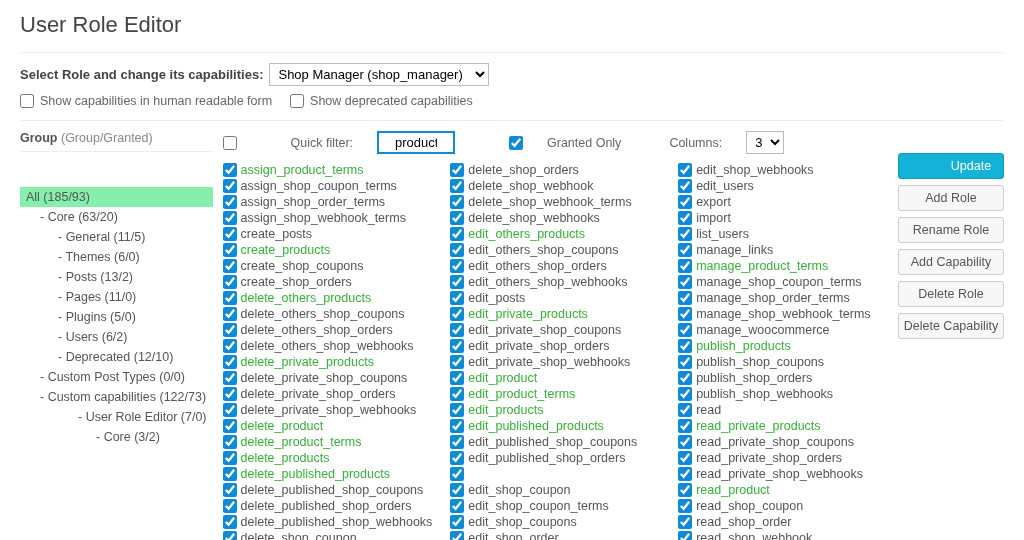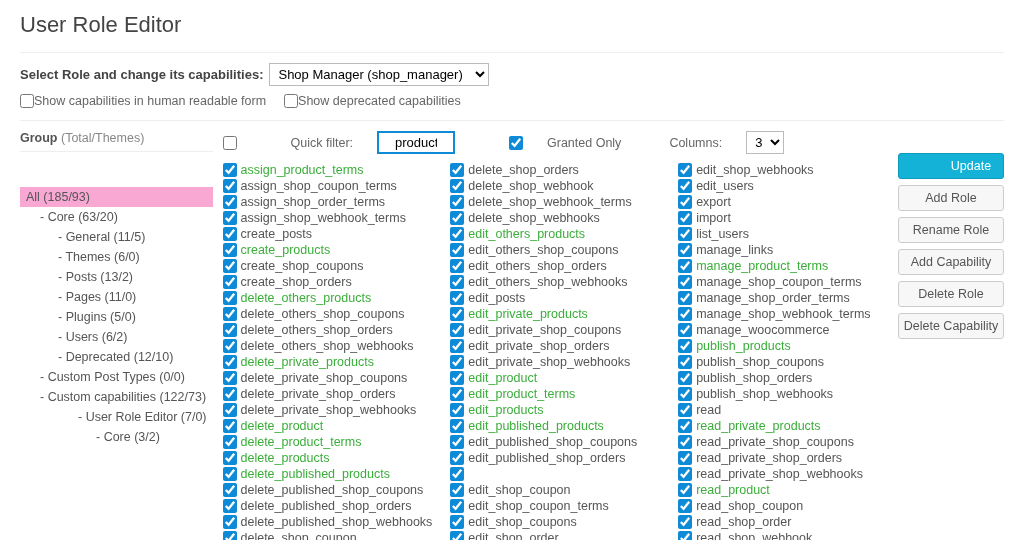--- a/index.html
+++ b/index.html
@@ -8,33 +8,33 @@
 h1 { font-size: 22px; font-weight: 400; color: #444; padding: 12px 0 10px; }
 hr.sep { border: none; border-top: 1px solid #eee; margin: 4px 0 10px; }
 .row { display: flex; align-items: center; gap: 6px; }
 .role-select-row { margin-bottom: 8px; }
 .role-select-row label { font-weight: bold; color: #444; }
 select { font-size: 13px; padding: 2px 4px; border: 1px solid #bbb; background: #fff; }
 select.role { width: 220px; }
 input[type=checkbox] { width: 14px; height: 14px; accent-color: #0f8ad6; }
 .cb-checked { accent-color: #0f8ad6; }
 .opts { display: flex; gap: 18px; margin-bottom: 12px; }
-.opts label { display: flex; align-items: center; color: #666; font-size: 12.5px; }
+.opts label { display: flex; align-items: center; gap: 6px; color: #666; font-size: 12.5px; }
 .main { display: flex; gap: 10px; }
 .sidebar { width: 235px; }
 .sidebar .hdr { font-weight: bold; font-size: 12.5px; color: #555; margin-bottom: 6px; }
 .sidebar .hdr .muted { font-weight: normal; color: #888; }
 .tree { margin-top: 4px; }
 .tree .item { padding: 3px 6px; font-size: 12.5px; color: #555; white-space: nowrap; }
 .tree .lvl1 { padding-left: 6px; }
 .tree .lvl2 { padding-left: 20px; }
 .tree .lvl3 { padding-left: 38px; }
 .tree .lvl4 { padding-left: 58px; }
 .tree .lvl5 { padding-left: 76px; }
-.tree .sel { background: #f9a8d4; margin-top: 35px; }
+.tree .sel { background: #86efac; margin-top: 35px; }
 .center { flex: 1; }
 .filter-row { display: flex; align-items: center; gap: 24px; margin-bottom: 8px; }
 .filter-row .gap { width: 6px; }
 .filter-row label { font-size: 12.5px; color: #666; }
 .filter-row input[type=text] { border: 2px solid #0f8ad6; padding: 2px 16px; font-size: 13px; width: 78px; }
 .filter-row .cols-label { margin-left: 24px; }
 .filter-row select.cols { width: 38px; }
 .caps { column-count: 3; column-gap: 18px; }
 .cap { display: flex; align-items: center; gap: 4px; padding: 1px 0; font-size: 12.5px; color: #555; break-inside: avoid; }
 .cap.hi span { color: #3aae3a; font-weight: 500; }
@@ -66,21 +66,21 @@
       <span>Show deprecated capabilities</span>
     </label>
   </div>
 
   <hr class="sep">
 
   <div class="main">
     <div class="sidebar">
       <div class="hdr">
         <span>Group</span>
-        <span class="muted">(Total/Themes)</span>
+        <span class="muted">(Group/Granted)</span>
       </div>
       <hr class="sep">
       <div class="tree" id="tree">
           <div class="item lvl1 sel">All (185/93)</div>
           <div class="item lvl2">- Core (63/20)</div>
           <div class="item lvl3">- General (11/5)</div>
           <div class="item lvl3">- Themes (6/0)</div>
           <div class="item lvl3">- Posts (13/2)</div>
           <div class="item lvl3">- Pages (11/0)</div>
           <div class="item lvl3">- Plugins (5/0)</div>

